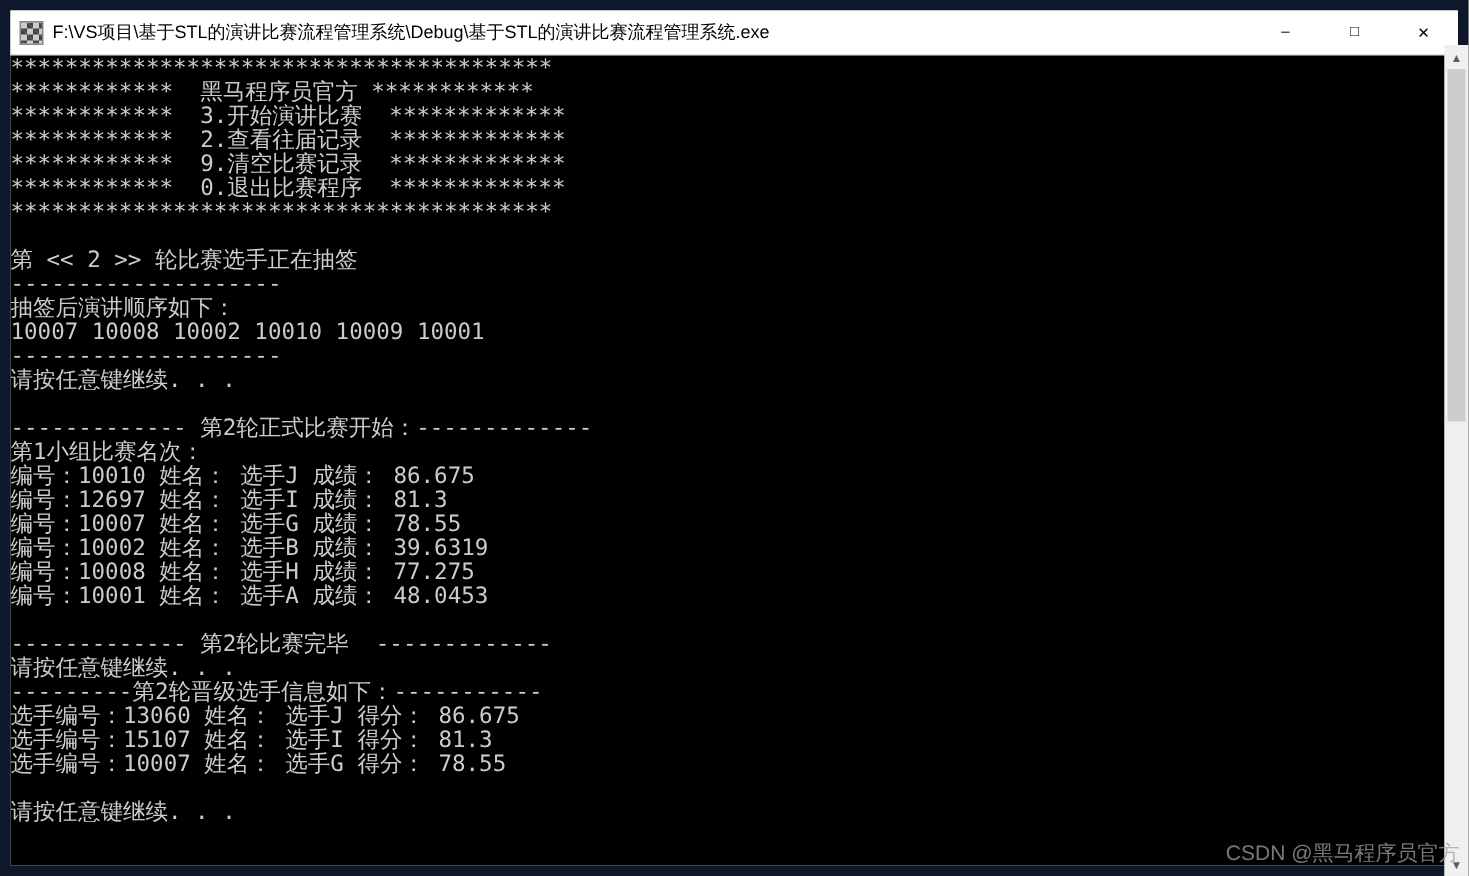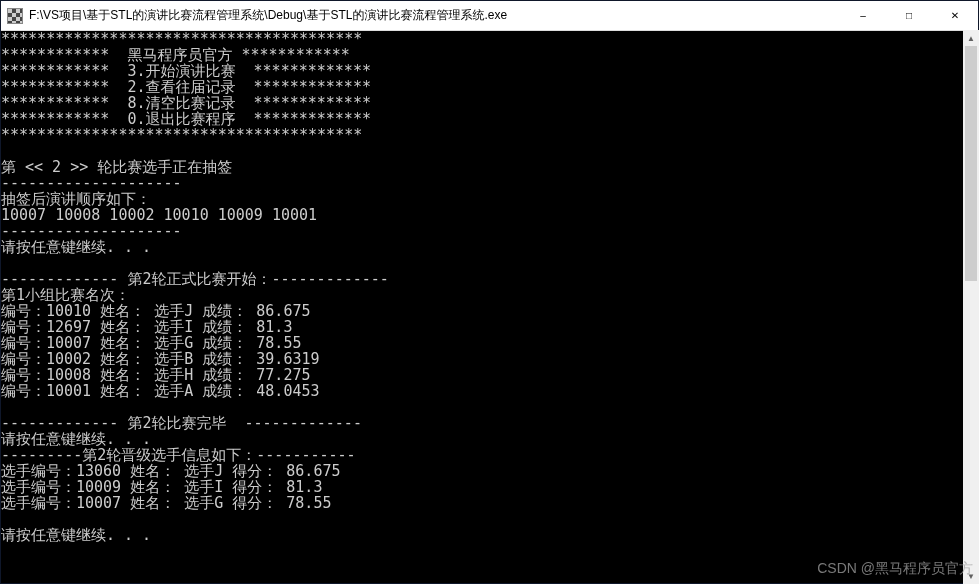--- a/index.html
+++ b/index.html
@@ -7,21 +7,21 @@
       width: 979px;
       height: 584px;
       font-family: "Segoe UI", Tahoma, sans-serif;
       background: #f0f0f0;
       overflow: hidden;
       position: relative;
     }
     .window {
       width: 979px;
       height: 584px;
-      border: 1px solid #0f172a;
+      border: 7px solid #0f172a;
       background: #fff;
       display: flex;
       flex-direction: column;
     }
     .titlebar {
       height: 30px;
       background: #fff;
       display: flex;
       align-items: center;
       border-bottom: 1px solid #ddd;
@@ -113,21 +113,21 @@
     <div class="win-buttons">
       <div class="win-btn">–</div>
       <div class="win-btn">□</div>
       <div class="win-btn close">✕</div>
     </div>
   </div>
   <div class="console"><span>****************************************</span>
 <span>************  黑马程序员官方 ************</span>
 <span>************  3.开始演讲比赛  *************</span>
 <span>************  2.查看往届记录  *************</span>
-<span>************  8.清空比赛记录  *************</span>
+<span>************  9.清空比赛记录  *************</span>
 <span>************  0.退出比赛程序  *************</span>
 <span>****************************************</span>
 
 <span>第 &lt;&lt; 2 &gt;&gt; 轮比赛选手正在抽签</span>
 <span>--------------------</span>
 <span>抽签后演讲顺序如下：</span>
 <span>10007 10008 10002 10010 10009 10001</span>
 <span>--------------------</span>
 <span>请按任意键继续. . .</span>
 
@@ -137,21 +137,21 @@
 <span>编号：12697 姓名： 选手I 成绩： 81.3</span>
 <span>编号：10007 姓名： 选手G 成绩： 78.55</span>
 <span>编号：10002 姓名： 选手B 成绩： 39.6319</span>
 <span>编号：10008 姓名： 选手H 成绩： 77.275</span>
 <span>编号：10001 姓名： 选手A 成绩： 48.0453</span>
 
 <span>------------- 第2轮比赛完毕  ------------- </span>
 <span>请按任意键继续. . .</span>
 <span>---------第2轮晋级选手信息如下：-----------</span>
 <span>选手编号：13060 姓名： 选手J 得分： 86.675</span>
-<span>选手编号：10009 姓名： 选手I 得分： 81.3</span>
+<span>选手编号：15107 姓名： 选手I 得分： 81.3</span>
 <span>选手编号：10007 姓名： 选手G 得分： 78.55</span>
 
 <span>请按任意键继续. . .</span>
 </div>
   <div class="scrollbar">
     <div class="sb-btn">▲</div>
     <div class="sb-track">
       <div class="sb-thumb"></div>
     </div>
     <div class="sb-btn">▼</div>

